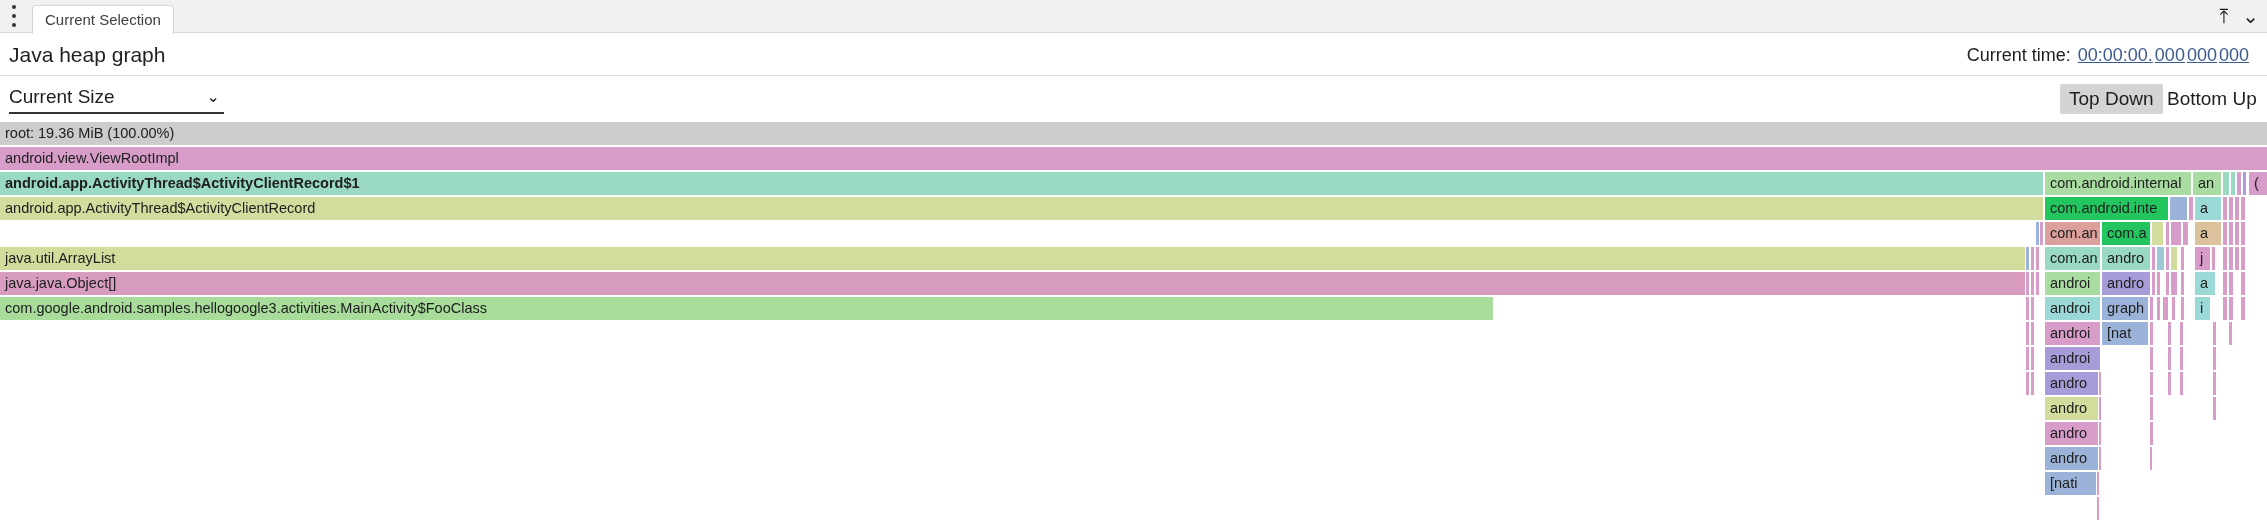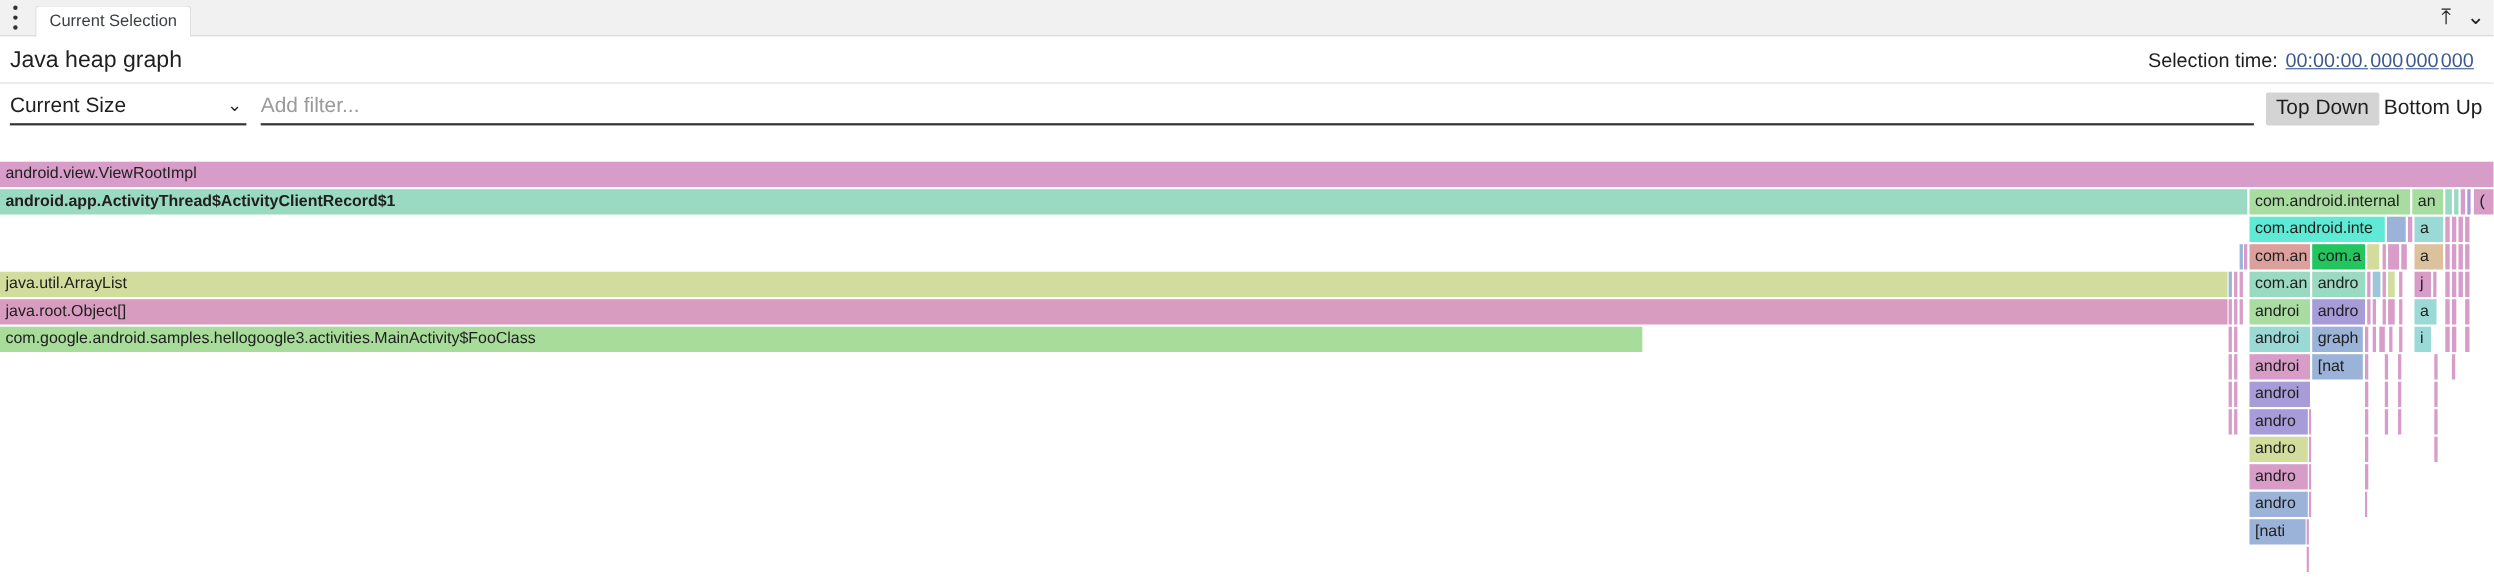--- a/index.html
+++ b/index.html
@@ -35,46 +35,47 @@
   <div class="tab">Current Selection</div>
   <div class="tb-right">
     <span class="ico">⤒</span>
     <span class="ico">⌄</span>
   </div>
 </div>
 
 <div class="header">
   <div class="title">Java heap graph</div>
   <div class="snap">
-    <span>Selection time:</span>
+    <span>Current time:</span>
     <a>00:00:00.</a><a>000</a><a>000</a><a>000</a>
   </div>
 </div>
 
 <div class="controls">
   <div class="select">
     <span>Current Size</span>
     <span class="chev">⌄</span>
   </div>
-  <div class="filter">Add filter...</div>
   <div class="btn active" style="left:2060px">Top Down</div>
   <div class="btn" style="left:2158px">Bottom Up</div>
 </div>
 
 <div class="flame" id="flame">
+    <div class="bar" style="left: 0px; top: 0px; width: 2267px; background: rgb(204, 204, 204);">root: 19.36 MiB (100.00%)</div>
     <div class="bar" style="left: 0px; top: 25px; width: 2267px; background: rgb(216, 156, 201);">android.view.ViewRootImpl</div>
     <div class="bar" style="left: 0px; top: 50px; width: 2043px; background: rgb(154, 217, 194); font-weight: bold;">android.app.ActivityThread$ActivityClientRecord$1</div>
     <div class="bar" style="left: 2045px; top: 50px; width: 146px; background: rgb(168, 220, 160);">com.android.internal</div>
     <div class="bar" style="left: 2193px; top: 50px; width: 28px; background: rgb(168, 220, 160);">an</div>
     <div class="bar" style="left: 2223px; top: 50px; width: 6px; background: rgb(154, 217, 194); padding-left: 0px;"></div>
     <div class="bar" style="left: 2231px; top: 50px; width: 4px; background: rgb(154, 217, 194); padding-left: 0px;"></div>
     <div class="bar" style="left: 2237px; top: 50px; width: 4px; background: rgb(216, 156, 201); padding-left: 0px;"></div>
     <div class="bar" style="left: 2243px; top: 50px; width: 3px; background: rgb(167, 155, 216); padding-left: 0px;"></div>
     <div class="bar" style="left: 2249px; top: 50px; width: 18px; background: rgb(216, 156, 201);">(</div>
-    <div class="bar" style="left: 2045px; top: 75px; width: 123px; background: #5eead4;">com.android.inte</div>
+    <div class="bar" style="left: 0px; top: 75px; width: 2043px; background: rgb(210, 220, 156);">android.app.ActivityThread$ActivityClientRecord</div>
+    <div class="bar" style="left: 2045px; top: 75px; width: 123px; background: #22c55e;">com.android.inte</div>
     <div class="bar" style="left: 2170px; top: 75px; width: 17px; background: rgb(155, 179, 216);"></div>
     <div class="bar" style="left: 2189px; top: 75px; width: 4px; background: rgb(216, 156, 201); padding-left: 0px;"></div>
     <div class="bar" style="left: 2195px; top: 75px; width: 26px; background: rgb(154, 217, 214);">a</div>
     <div class="bar" style="left: 2223px; top: 75px; width: 4px; background: rgb(216, 156, 201); padding-left: 0px;"></div>
     <div class="bar" style="left: 2229px; top: 75px; width: 4px; background: rgb(216, 156, 201); padding-left: 0px;"></div>
     <div class="bar" style="left: 2235px; top: 75px; width: 4px; background: rgb(216, 156, 201); padding-left: 0px;"></div>
     <div class="bar" style="left: 2241px; top: 75px; width: 4px; background: rgb(216, 156, 201); padding-left: 0px;"></div>
     <div class="bar" style="left: 2036px; top: 100px; width: 3px; background: rgb(155, 179, 216); padding-left: 0px;"></div>
     <div class="bar" style="left: 2040px; top: 100px; width: 3px; background: rgb(216, 156, 201); padding-left: 0px;"></div>
     <div class="bar" style="left: 2045px; top: 100px; width: 55px; background: rgb(220, 160, 156);">com.an</div>
@@ -98,21 +99,21 @@
     <div class="bar" style="left: 2157px; top: 125px; width: 7px; background: rgb(155, 200, 216); padding-left: 0px;"></div>
     <div class="bar" style="left: 2166px; top: 125px; width: 3px; background: rgb(216, 156, 201); padding-left: 0px;"></div>
     <div class="bar" style="left: 2171px; top: 125px; width: 6px; background: rgb(210, 220, 156); padding-left: 0px;"></div>
     <div class="bar" style="left: 2181px; top: 125px; width: 3px; background: rgb(216, 156, 201); padding-left: 0px;"></div>
     <div class="bar" style="left: 2195px; top: 125px; width: 15px; background: rgb(216, 156, 201);">j</div>
     <div class="bar" style="left: 2212px; top: 125px; width: 3px; background: rgb(216, 156, 201); padding-left: 0px;"></div>
     <div class="bar" style="left: 2223px; top: 125px; width: 4px; background: rgb(216, 156, 201); padding-left: 0px;"></div>
     <div class="bar" style="left: 2229px; top: 125px; width: 4px; background: rgb(216, 156, 201); padding-left: 0px;"></div>
     <div class="bar" style="left: 2235px; top: 125px; width: 4px; background: rgb(216, 156, 201); padding-left: 0px;"></div>
     <div class="bar" style="left: 2241px; top: 125px; width: 4px; background: rgb(216, 156, 201); padding-left: 0px;"></div>
-    <div class="bar" style="left: 0px; top: 150px; width: 2025px; background: rgb(216, 156, 192);">java.root.Object[]</div>
+    <div class="bar" style="left: 0px; top: 150px; width: 2025px; background: rgb(216, 156, 192);">java.java.Object[]</div>
     <div class="bar" style="left: 2026px; top: 150px; width: 3px; background: rgb(216, 156, 201); padding-left: 0px;"></div>
     <div class="bar" style="left: 2031px; top: 150px; width: 3px; background: rgb(216, 156, 201); padding-left: 0px;"></div>
     <div class="bar" style="left: 2036px; top: 150px; width: 3px; background: rgb(216, 156, 201); padding-left: 0px;"></div>
     <div class="bar" style="left: 2045px; top: 150px; width: 55px; background: rgb(168, 220, 160);">androi</div>
     <div class="bar" style="left: 2102px; top: 150px; width: 48px; background: rgb(167, 155, 216);">andro</div>
     <div class="bar" style="left: 2152px; top: 150px; width: 3px; background: rgb(216, 156, 201); padding-left: 0px;"></div>
     <div class="bar" style="left: 2157px; top: 150px; width: 3px; background: rgb(216, 156, 201); padding-left: 0px;"></div>
     <div class="bar" style="left: 2166px; top: 150px; width: 3px; background: rgb(216, 156, 201); padding-left: 0px;"></div>
     <div class="bar" style="left: 2171px; top: 150px; width: 6px; background: rgb(216, 156, 201); padding-left: 0px;"></div>
     <div class="bar" style="left: 2181px; top: 150px; width: 3px; background: rgb(216, 156, 201); padding-left: 0px;"></div>

